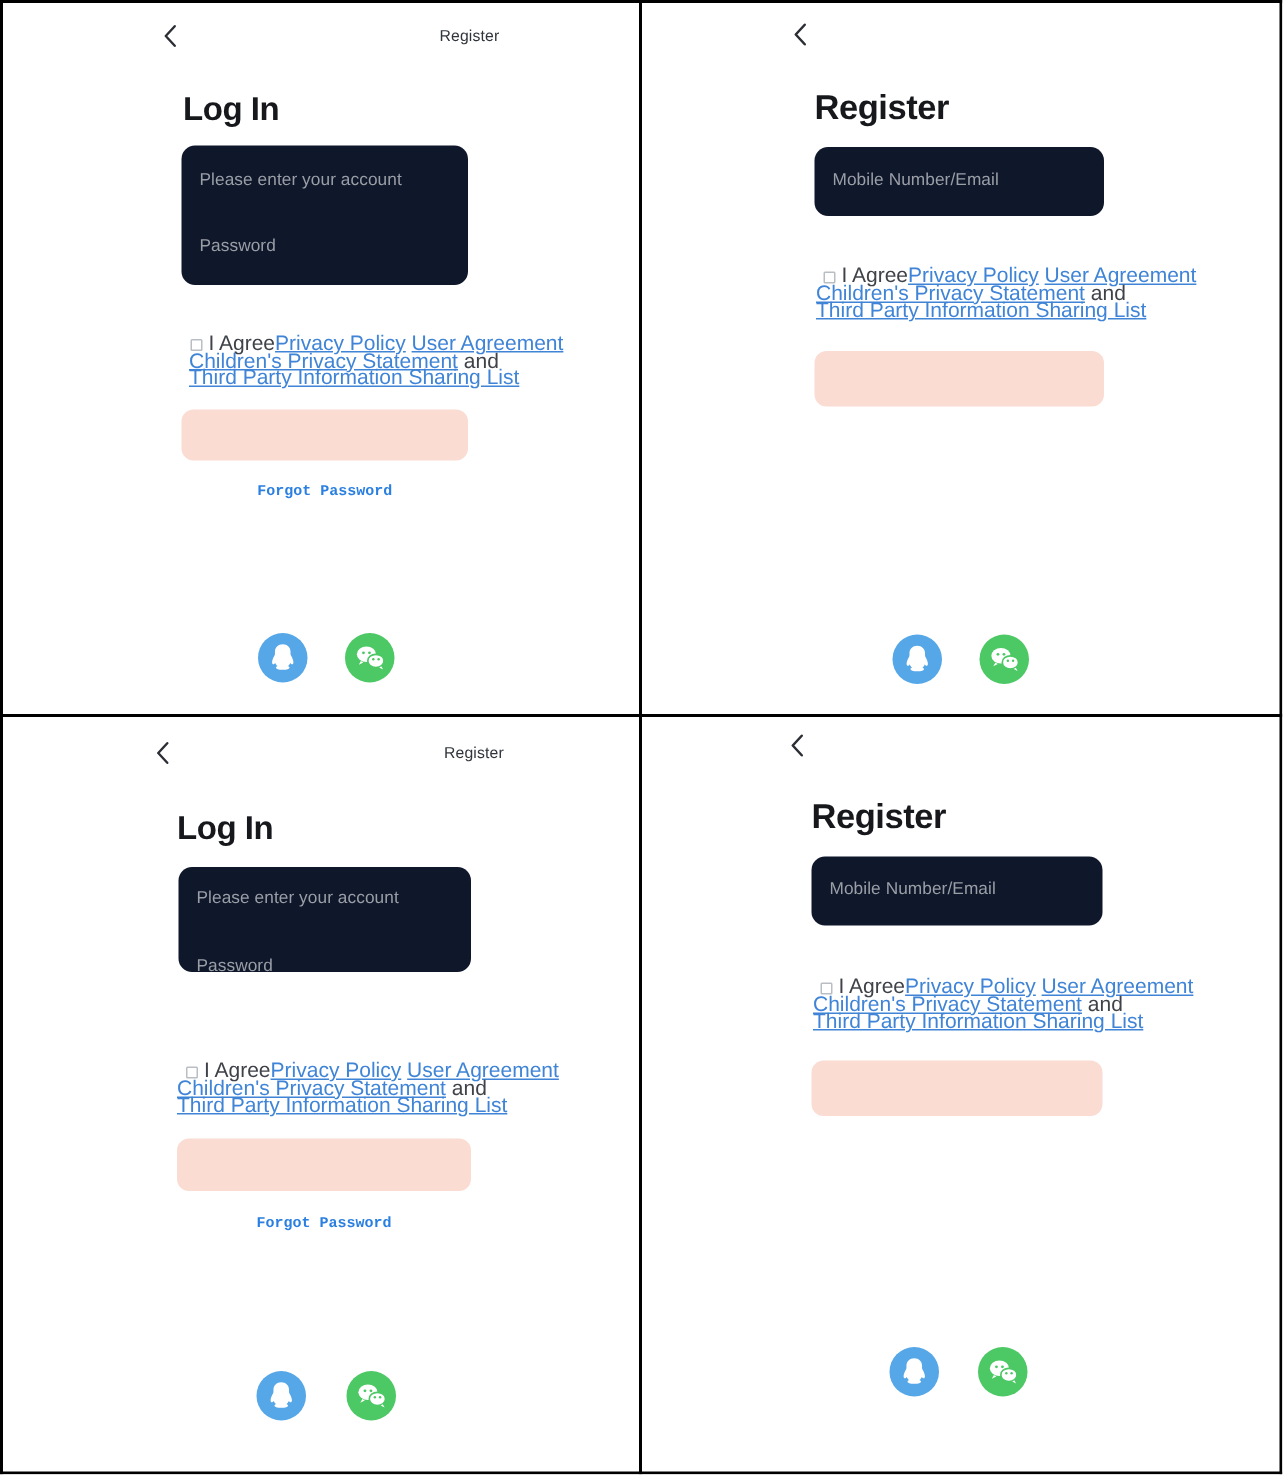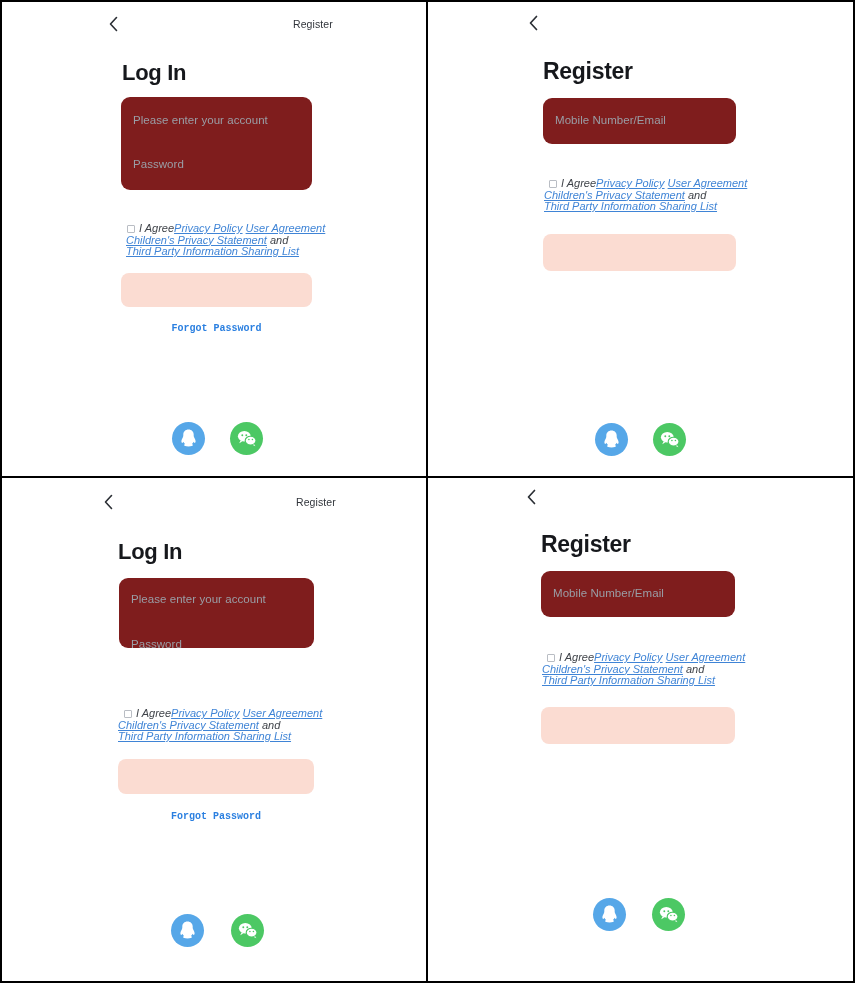--- a/index.html
+++ b/index.html
@@ -76,38 +76,37 @@
     font-weight: bold;
     color: #16181c;
     letter-spacing: -0.3px;
     white-space: nowrap;
   }
   .page-title.big { font-size: 23px; }
 
   
   .field-card {
     position: absolute;
-    background: #7f1d1d;
+    background: #0f172a;
     border-radius: 9px;
   }
   .field-ph {
     position: absolute;
     font-size: 11.5px;
     color: #9a9ea6;
     white-space: nowrap;
     letter-spacing: 0.05px;
   }
 
   
   .agree-block {
     position: absolute;
-    font-size: 11px;
+    font-size: 14px;
     line-height: 11.5px;
     color: #3f4349;
-    font-style: italic;
   }
   .agree-row1 {
     display: block;
     white-space: nowrap;
   }
   .agree-row2 { display: block; white-space: nowrap; }
   .agree-row3 { display: block; white-space: nowrap; }
   .chk {
     display: inline-block;
     width: 8px;

